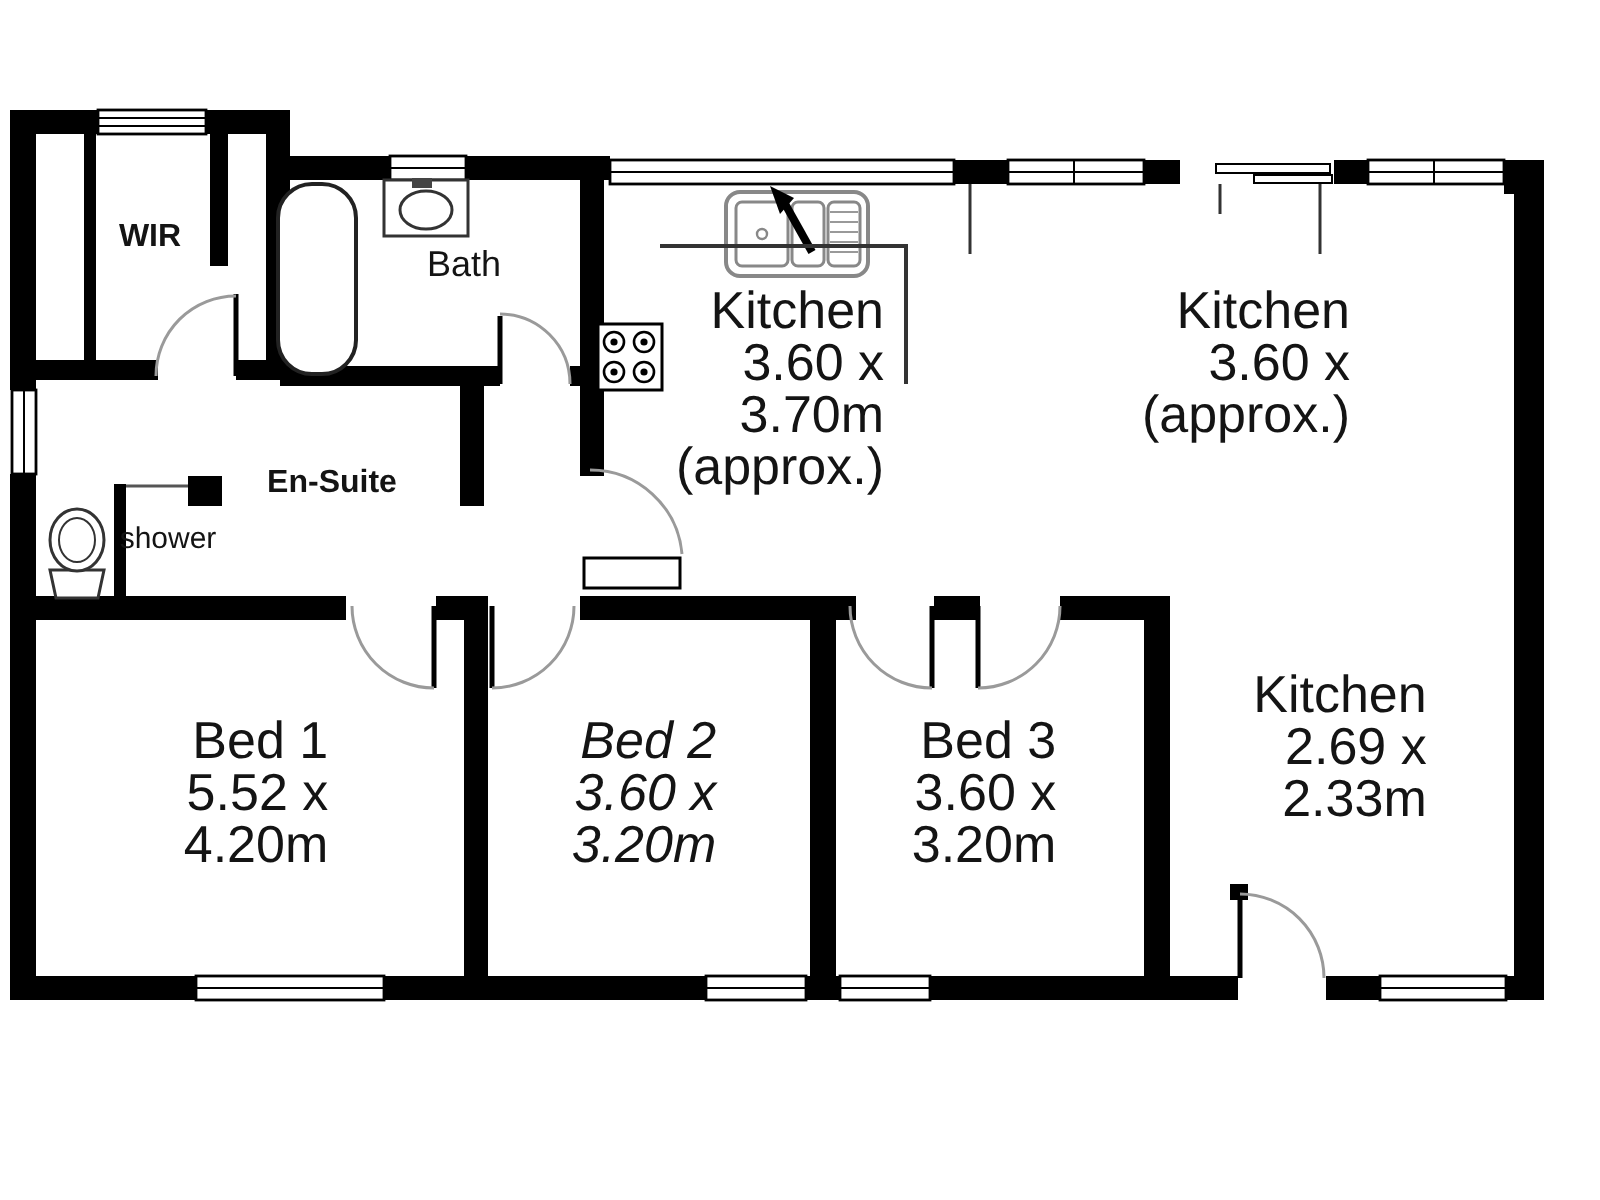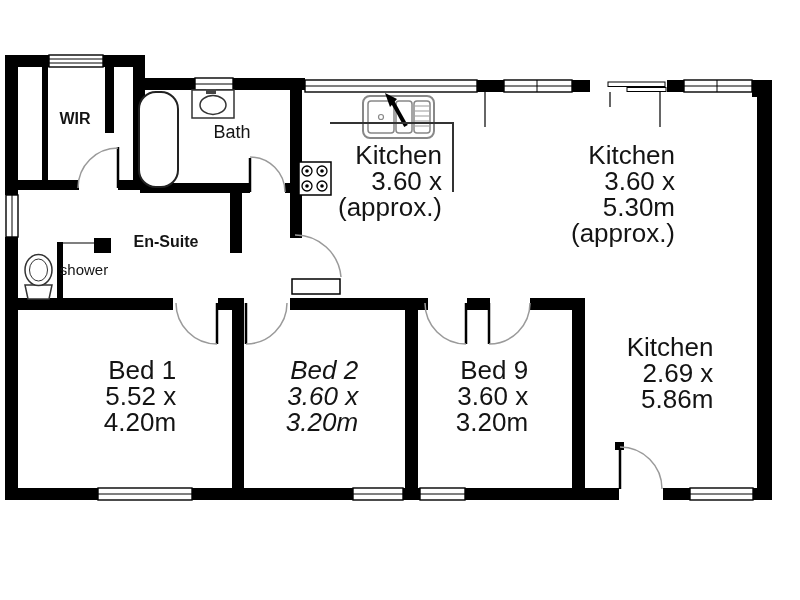--- a/index.html
+++ b/index.html
@@ -192,50 +192,50 @@
       <circle cx="322" cy="171" r="1.8" fill="#000"></circle>
       <circle cx="307" cy="186" r="1.8" fill="#000"></circle>
       <circle cx="322" cy="186" r="1.8" fill="#000"></circle>
     </g>
     <path d="M 330 123 L 453 123 L 453 192" fill="none" stroke="#333" stroke-width="2"></path>
   </svg>
 
   <div class="room-label" style="left:390px;top:142px;">
     <div>Kitchen</div>
     <div>3.60 x</div>
+    <div>3.70m</div>
     <div>(approx.)</div>
   </div>
 
   <div class="room-label" style="left:623px;top:142px;">
     <div>Kitchen</div>
     <div>3.60 x</div>
-    <div>5.30m</div>
     <div>(approx.)</div>
   </div>
 
   <div class="room-label" style="left:670px;top:334px;">
     <div>Kitchen</div>
     <div>2.69 x</div>
-    <div>5.86m</div>
-  </div>
-
-  <div class="room-label" style="left:128px;top:357px;margin-left:12px;">
+    <div>2.33m</div>
+  </div>
+
+  <div class="room-label" style="left:128px;top:357px;">
     <div>Bed 1</div>
     <div>5.52 x</div>
     <div>4.20m</div>
   </div>
 
   <div class="room-label" style="left:322px;top:357px;font-style:italic;">
     <div>Bed 2</div>
     <div>3.60 x</div>
     <div>3.20m</div>
   </div>
 
   <div class="room-label" style="left:492px;top:357px;">
-    <div>Bed 9</div>
+    <div>Bed 3</div>
     <div>3.60 x</div>
     <div>3.20m</div>
   </div>
 
   <div class="mini-label bold" style="left:75px;top:110px;font-size:16px;">WIR</div>
   <div class="mini-label" style="left:232px;top:122px;font-size:18px;">Bath</div>
   <div class="mini-label bold" style="left:166px;top:233px;font-size:16px;">En-Suite</div>
   <div class="mini-label" style="left:84px;top:261px;font-size:15px;text-align:center;">shower</div>
 </div>
 

